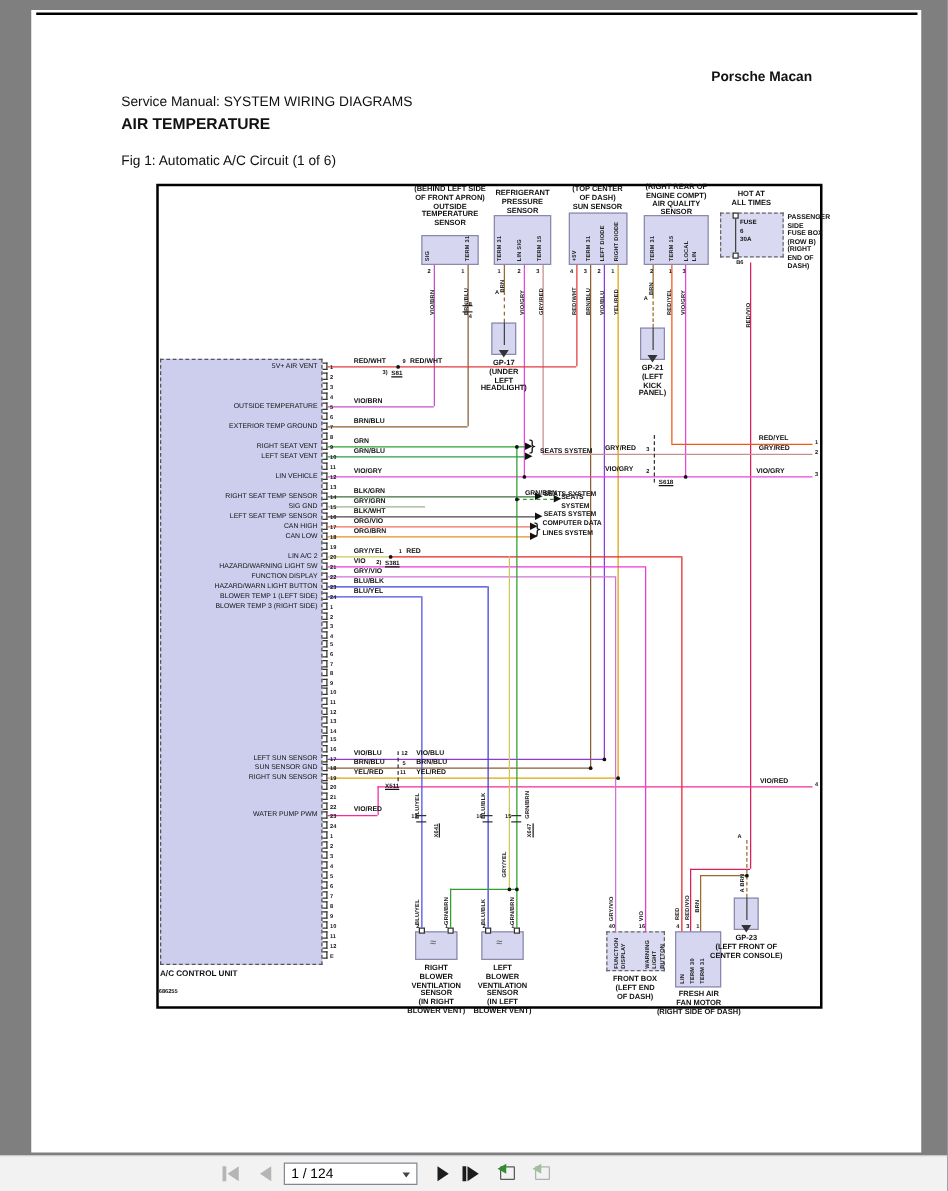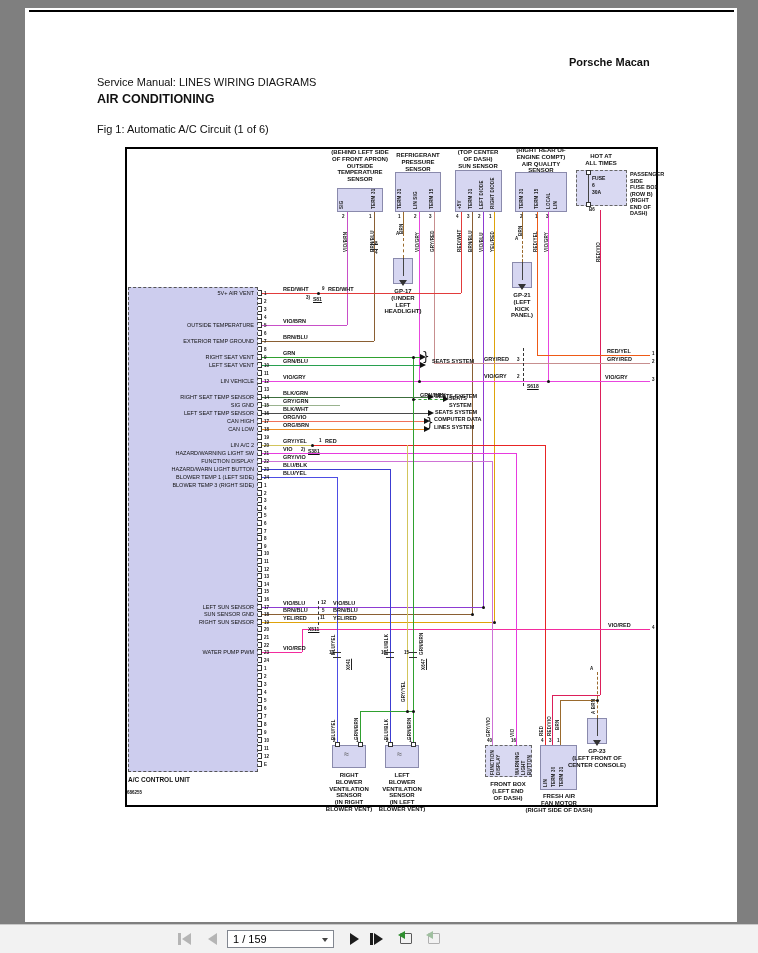--- a/index.html
+++ b/index.html
@@ -61,22 +61,22 @@
   .dim .win{border-color:#b0b0b0;}
   .dim .arr{border-right-color:#9fbf9f;}
 </style>
 </head>
 <body>
 
 <div class="screen">
   <div class="page"></div>
   <div class="page-rule"></div>
   <div class="brand txt">Porsche Macan</div>
-  <div class="subtitle txt">Service Manual: LINES WIRING DIAGRAMS</div>
-  <div class="section txt">AIR CONDITIONING</div>
+  <div class="subtitle txt">Service Manual: SYSTEM WIRING DIAGRAMS</div>
+  <div class="section txt">AIR TEMPERATURE</div>
   <div class="figcap txt">Fig 1: Automatic A/C Circuit (1 of 6)</div>
 
   <div id="diagram-layer">
       <div class="bx frame" style="left: 125px; top: 147px; width: 533px; height: 660px;"></div>
       <div class="bx comp" style="left: 337px; top: 188px; width: 46px; height: 24px;"></div>
       <div class="bx comp" style="left: 395px; top: 172px; width: 46px; height: 40px;"></div>
       <div class="bx comp" style="left: 455px; top: 170px; width: 47px; height: 42px;"></div>
       <div class="bx comp" style="left: 515px; top: 172px; width: 52px; height: 40px;"></div>
       <div class="bx dash" style="left: 576px; top: 170px; width: 51px; height: 36px;"></div>
       <div class="bx unit" style="left: 128px; top: 287px; width: 130px; height: 485px;"></div>
@@ -525,21 +525,21 @@
 
   <div class="toolbar">
     <div class="nav-btn disabled" style="left:178px;">
       <span class="bar" style="left:0;"></span>
       <span class="t-left" style="left:4px;"></span>
     </div>
     <div class="nav-btn disabled" style="left:204px;">
       <span class="t-left" style="left:4px;"></span>
     </div>
     <div class="page-combo">
-      <span class="combo-text">1 / 159</span>
+      <span class="combo-text">1 / 124</span>
       <span class="caret"></span>
     </div>
     <div class="nav-btn" style="left:346px;">
       <span class="t-right" style="left:4px;"></span>
     </div>
     <div class="nav-btn" style="left:368px;">
       <span class="bar" style="left:2px;"></span>
       <span class="t-right" style="left:6px;"></span>
     </div>
     <div class="view-btn" style="left:398px;">

